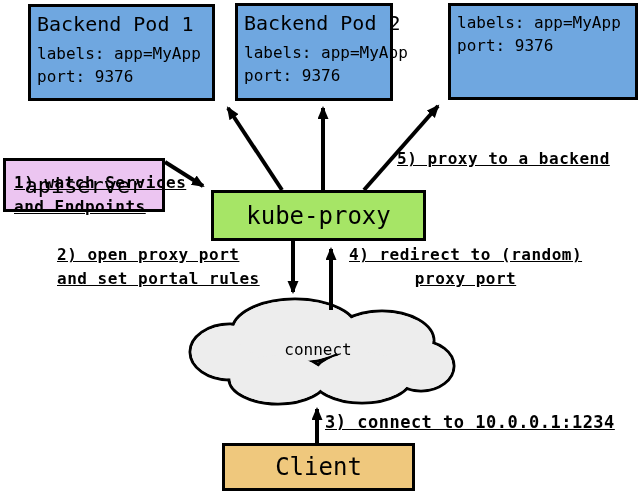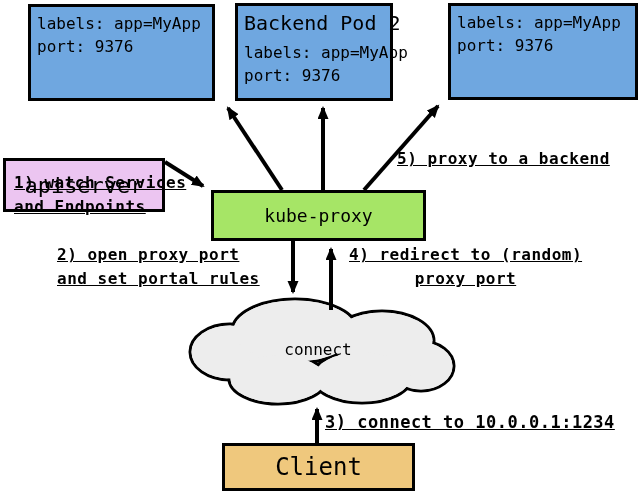--- a/index.html
+++ b/index.html
@@ -16,21 +16,21 @@
     border:3px solid var(--border,#000);
     box-sizing:border-box;
     color:#000;
   }
   .pod{background:var(--pod-fill,#6FA7E0);padding:2px 6px;}
   .pod-title{font-size:20px;line-height:30px;margin:0;white-space:nowrap;}
   .pod-line{font-size:16px;line-height:23px;margin:0;white-space:nowrap;}
   .pod-line.first{margin-top:3px;}
   .center-box{display:flex;align-items:center;justify-content:center;}
   .apiserver{background:var(--apiserver-fill,#ECC5F1);font-size:22px;}
-  .kubeproxy{background:var(--kube-proxy-fill,#A6E566);font-size:18px;}
+  .kubeproxy{background:var(--kube-proxy-fill,#A6E566);font-size:24px;}
   .client{background:var(--client-fill,#EFC87D);font-size:24px;text-align:center;}
   .annotation{
     position:absolute;
     font-weight:bold;
     font-size:16px;
     letter-spacing:0.5px;
     line-height:24px;
     white-space:pre-line;
     color:#000;
     text-decoration:underline;
@@ -76,20 +76,21 @@
     <line x1="165" y1="162" x2="203" y2="186" stroke="#000" stroke-width="4" marker-end="url(#ah)"></line>
     <line x1="282" y1="190" x2="228" y2="108" stroke="#000" stroke-width="4" marker-end="url(#ah)"></line>
     <line x1="323" y1="190" x2="323" y2="108" stroke="#000" stroke-width="4" marker-end="url(#ah)"></line>
     <line x1="364" y1="190" x2="438" y2="106" stroke="#000" stroke-width="4" marker-end="url(#ah)"></line>
     <line x1="293" y1="241" x2="293" y2="292" stroke="#000" stroke-width="4" marker-end="url(#ah)"></line>
     <line x1="331" y1="310" x2="331" y2="249" stroke="#000" stroke-width="4" marker-end="url(#ah)"></line>
     <line x1="317" y1="443" x2="317" y2="409" stroke="#000" stroke-width="4" marker-end="url(#ah)"></line>
   </svg>
 
   <div class="box pod" style="left:28px;top:4px;width:187px;height:97px;">
+    <div class="pod-title">Backend Pod 1</div>
     <div class="pod-line first">labels: app=MyApp</div>
     <div class="pod-line">port: 9376</div>
   </div>
 
   <div class="box pod" style="left:235px;top:3px;width:158px;height:98px;">
     <div class="pod-title">Backend Pod 2</div>
     <div class="pod-line first">labels: app=MyApp</div>
     <div class="pod-line">port: 9376</div>
   </div>
 

